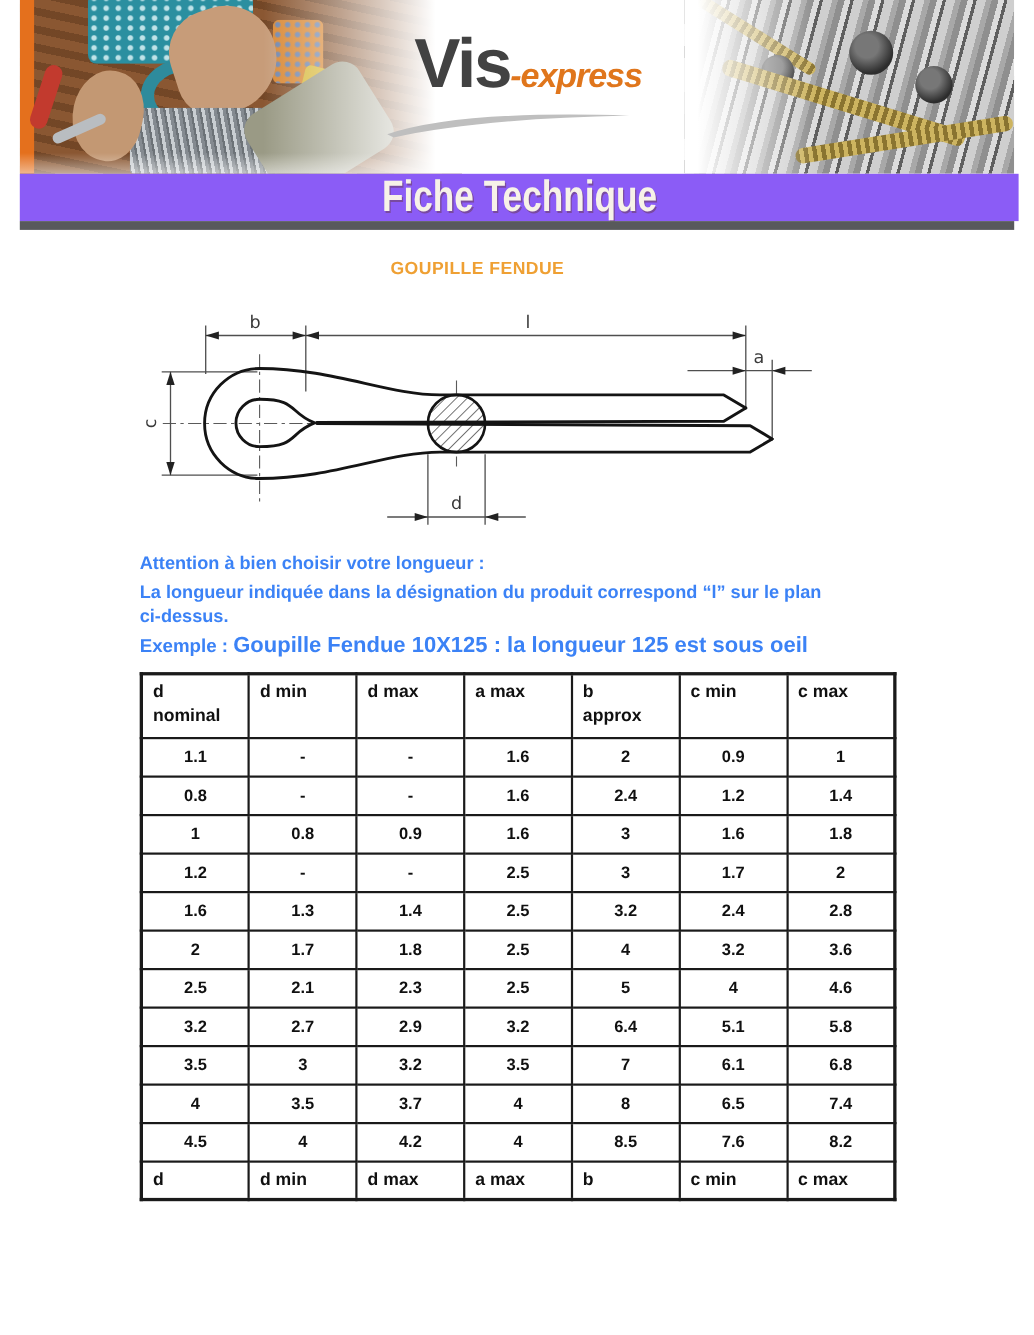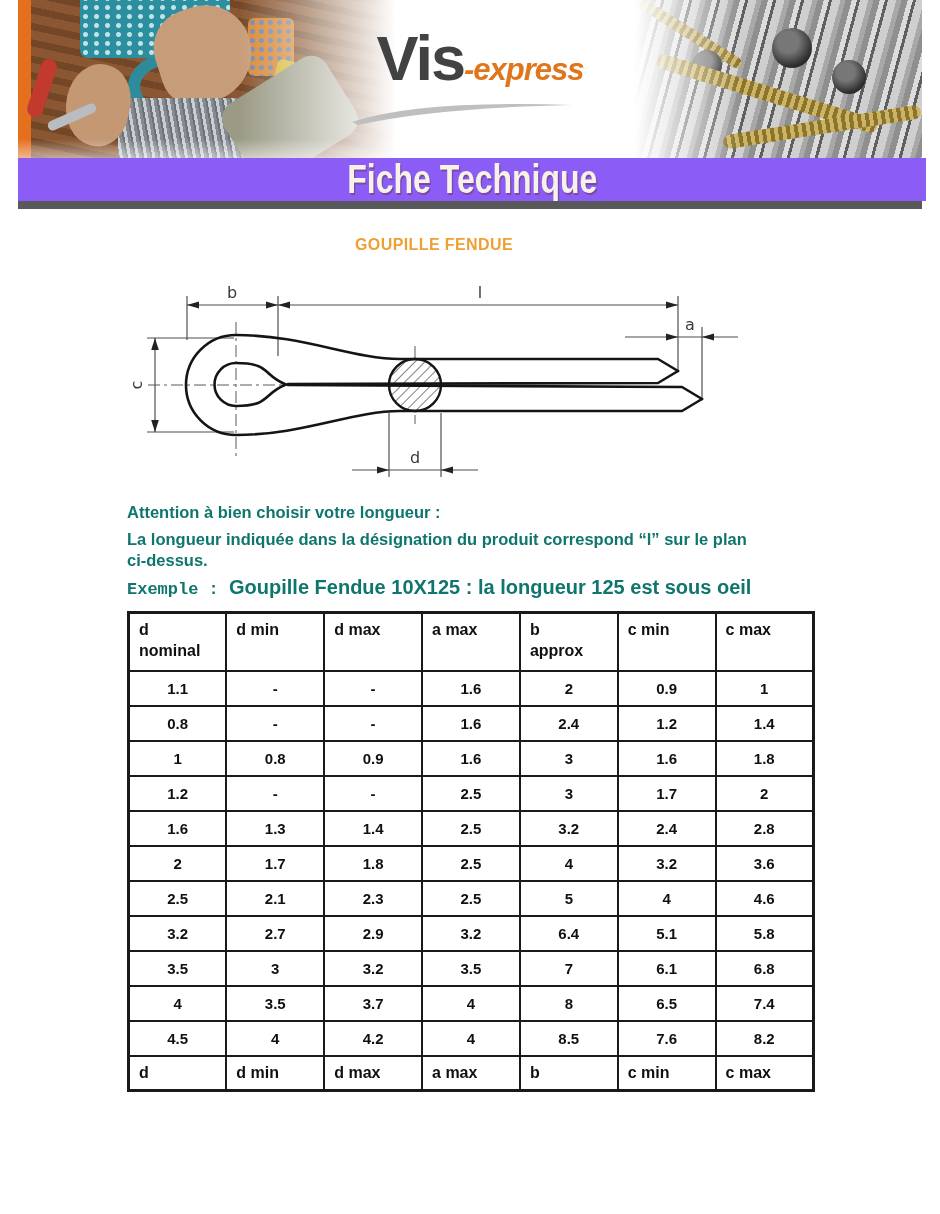--- a/index.html
+++ b/index.html
@@ -60,24 +60,24 @@
   
   .product-title{position:absolute;left:0;top:236px;width:868px;text-align:center;color:#efa033;font-weight:bold;}
   .product-title .t1{font-size:16px;letter-spacing:.4px;}
   .product-title .t2{font-size:15px;margin-top:4px;letter-spacing:.3px;}
 
   
   .diagram{position:absolute;left:120px;top:280px;}
   .diagram text{font-family:"DejaVu Sans", sans-serif;font-size:16px;fill:#3a3a3a;}
 
   
-  .notes{position:absolute;left:127px;top:502px;width:700px;color:#0f766e;}
+  .notes{position:absolute;left:127px;top:502px;width:700px;color:#3b82f6;}
   .notes p{margin:0 0 6px 0;font-size:16.5px;font-weight:bold;line-height:21px;}
   .notes .example{margin-top:2px;}
-  .notes .example .pfx{font-size:17px;font-weight:bold;font-family:Liberation Mono, monospace;}
+  .notes .example .pfx{font-size:17px;font-weight:bold;}
   .notes .example .big{font-size:20px;font-weight:bold;}
 
   
   .dim-table{position:absolute;left:127px;top:611px;border-collapse:collapse;width:688px;table-layout:fixed;
     color:#101010;background:#fff;border:3px solid #1a1a1a;}
   .dim-table th,.dim-table td{border:2px solid #1a1a1a;font-weight:bold;}
   .dim-table thead th{text-align:left;vertical-align:top;padding:5px 2px 5px 9px;font-size:16px;height:46px;line-height:21px;}
   .dim-table tbody td{text-align:center;font-size:15px;height:33px;padding:0;}
   .dim-table tfoot td{text-align:left;padding:7px 2px 7px 9px;font-size:16px;}
 </style>

